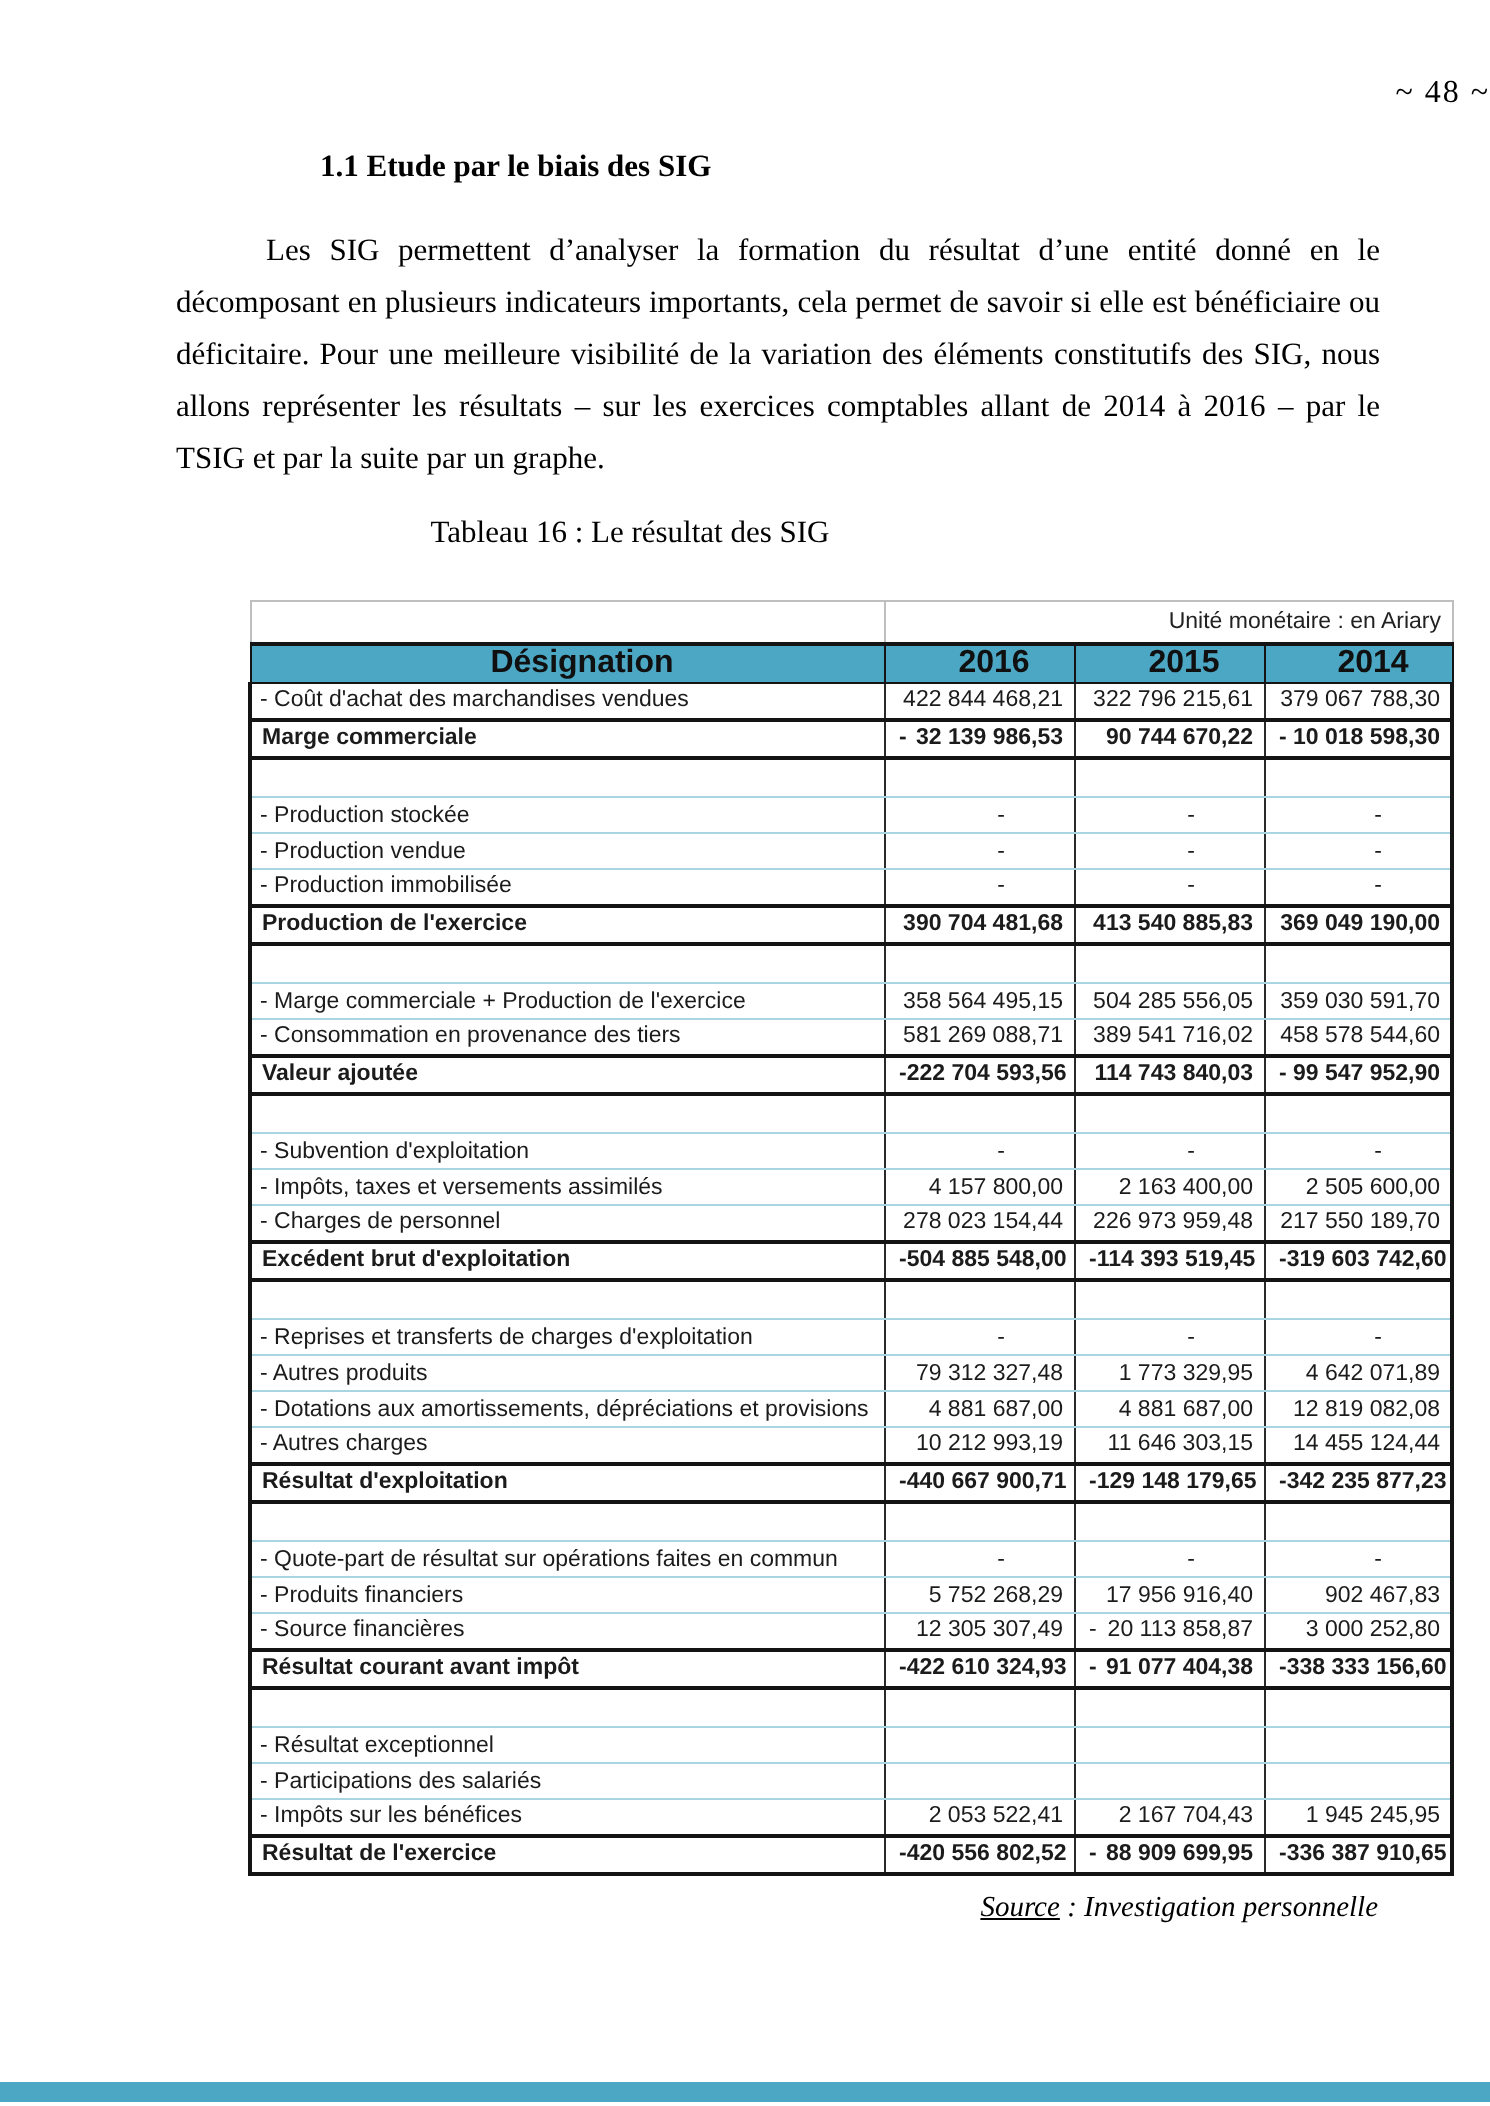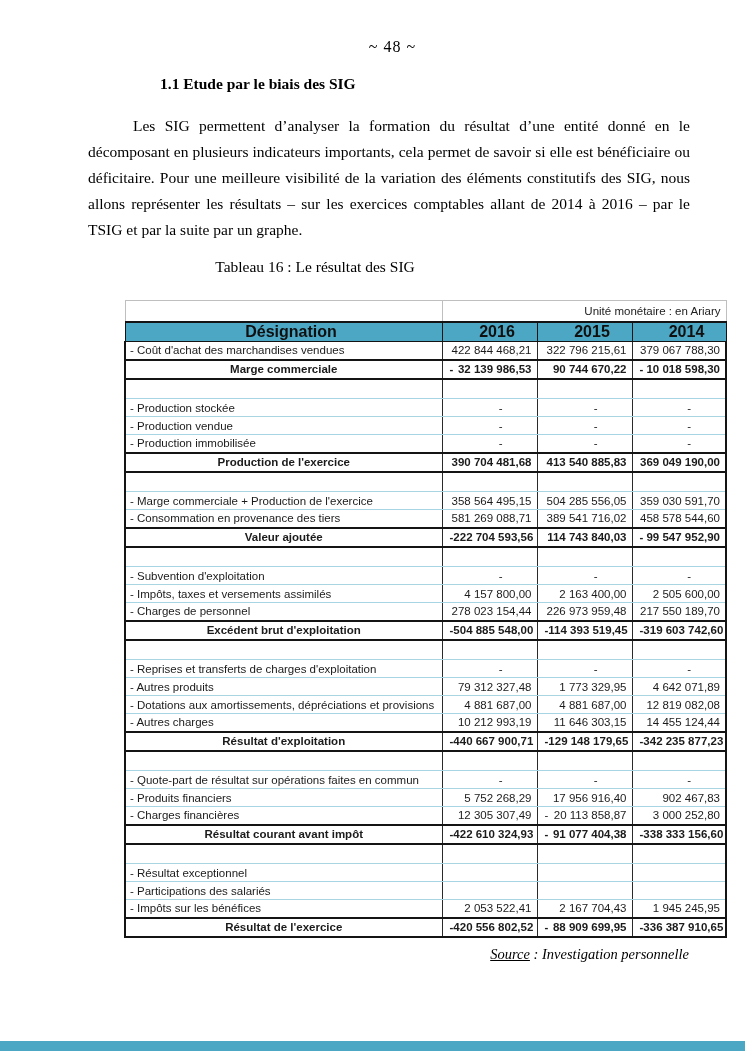--- a/index.html
+++ b/index.html
@@ -6,21 +6,21 @@
   * { box-sizing: border-box; }
   html,body { margin:0; padding:0; }
   body { background:#ffffff; }
   .page {
     position: relative; width: 745px; height: 1053px;
     background: #ffffff; overflow: hidden;
     font-family: "Liberation Serif", serif; color:#000;
   }
   .page-number {
     position:absolute; top:38px; left:0; width:745px;
-    text-align:center; font-size:16px; letter-spacing:1px;padding-left:40px;
+    text-align:right; font-size:16px; letter-spacing:1px;padding-left:40px;
   }
   .section-heading {
     position:absolute; top:75px; left:160px;
     font-size:15.5px; font-weight:bold;
   }
   .body-paragraph {
     position:absolute; top:113px; left:88px; width:602px;
     font-size:15.5px; line-height:26px; text-align:justify;
     text-indent:45px; margin:0;
   }
@@ -50,21 +50,21 @@
   .sig-table tbody td:first-child { border-left:2px solid var(--frame); }
   .sig-table tbody td:last-child  { border-right:2px solid var(--frame); }
   .sig-table td.val { border-left:1px solid #2a2a2a; text-align:right; }
   tr.item td   { height:18px; border-bottom:1px solid var(--sep); }
   tr.spacer td { height:20px; border-bottom:1px solid var(--sep); }
   tr.item td.label { text-align:left; padding-left:4px; }
   tr.total td {
     height:19px; font-weight:bold;
     border-top:2px solid var(--frame); border-bottom:2px solid var(--frame);
   }
-  tr.total td.label { text-align:center; }
+  tr.total td.label { }
   .sig-table tbody tr:last-child td { border-bottom:2px solid var(--frame); }
   td.val .minus { float:left; padding-left:2px; }
   td.val.dash { padding-right:34px; }
   
   .source-line {
     position:absolute; top:946px; left:88px; width:601px;
     text-align:right; font-size:14.5px; font-style:italic;
   }
   .source-line .src-label { text-decoration:underline; }
   
@@ -250,21 +250,21 @@
           <td class="val dash">-</td>
           <td class="val dash">-</td>
         </tr>
         <tr class="item">
           <td class="label">- Produits financiers</td>
           <td class="val">5 752 268,29</td>
           <td class="val">17 956 916,40</td>
           <td class="val">902 467,83</td>
         </tr>
         <tr class="item">
-          <td class="label">- Charges financières</td>
+          <td class="label">- Source financières</td>
           <td class="val">12 305 307,49</td>
           <td class="val"><span class="minus">-</span><span class="num">20 113 858,87</span></td>
           <td class="val">3 000 252,80</td>
         </tr>
         <tr class="total">
           <td class="label">Résultat courant avant impôt</td>
           <td class="val"><span class="minus">-</span><span class="num">422 610 324,93</span></td>
           <td class="val"><span class="minus">-</span><span class="num">91 077 404,38</span></td>
           <td class="val"><span class="minus">-</span><span class="num">338 333 156,60</span></td>
         </tr>

